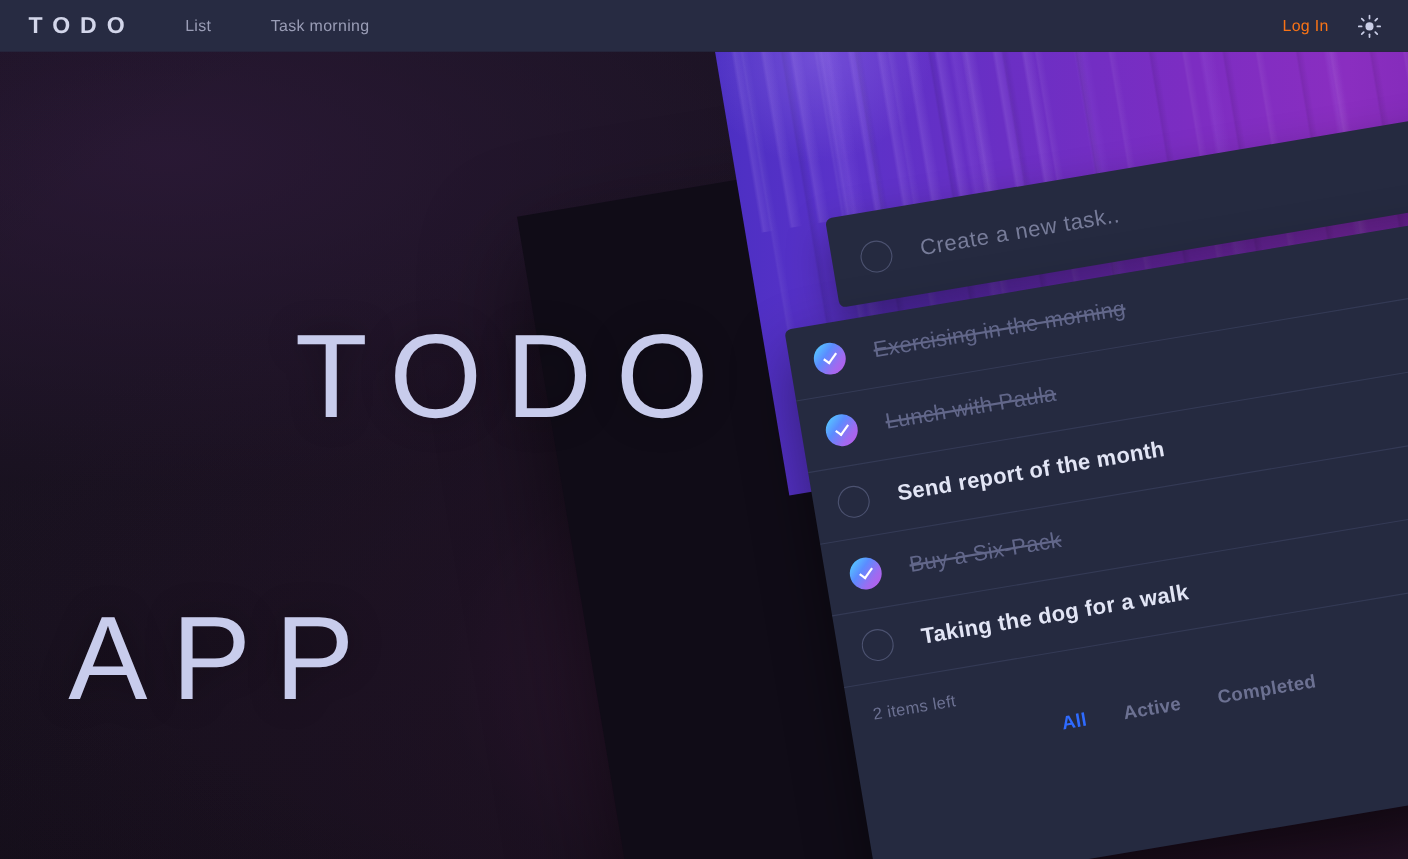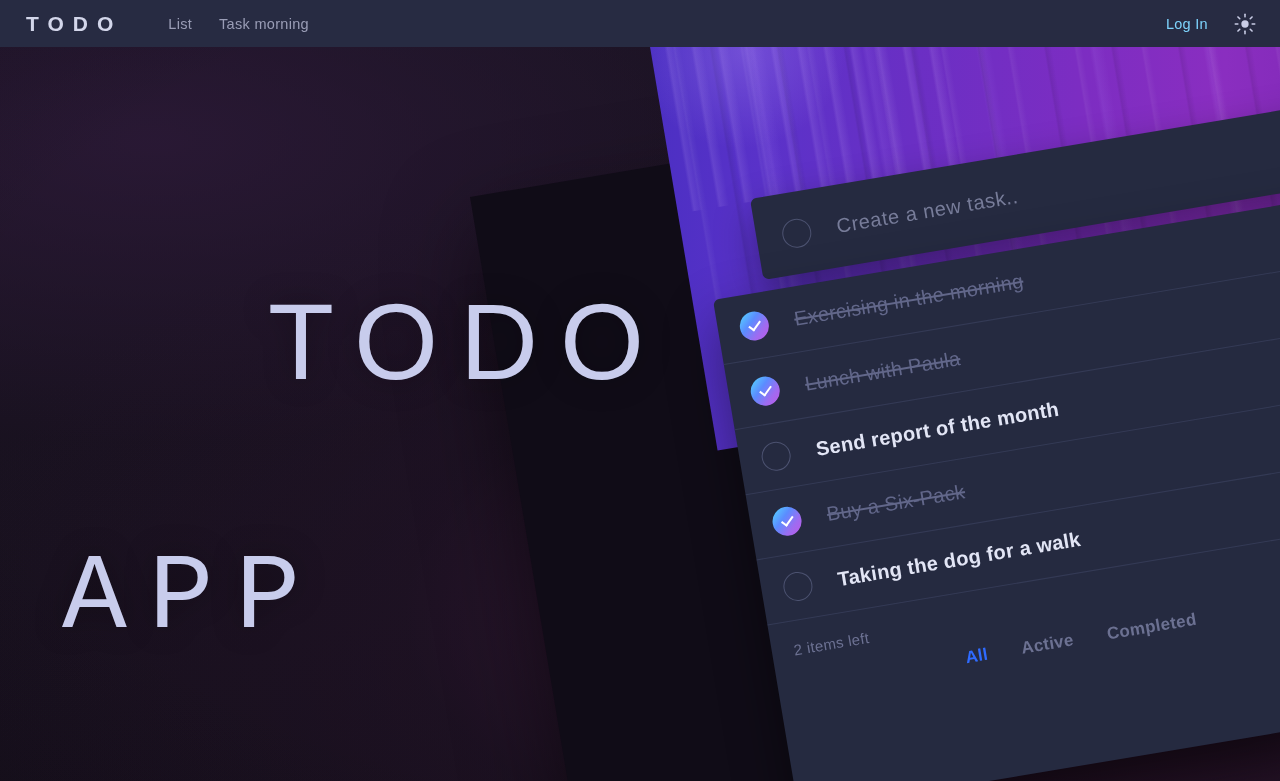--- a/index.html
+++ b/index.html
@@ -33,37 +33,37 @@
   .brand {
     margin-left: 26px;
     font-size: 21px;
     font-weight: 700;
     letter-spacing: 9px;
     color: #d3d6ea;
   }
   .nav-links {
     display: flex; align-items: center;
     margin-left: 46px;
-    gap: 27px;
+    gap: 54px;
   }
   .nav-link {
     font-size: 14.5px;
     color: #9a9db6;
     letter-spacing: 0.3px;
     cursor: pointer;
   }
   .nav-right {
     margin-left: auto;
     display: flex; align-items: center;
     gap: 22px;
     margin-right: 20px;
   }
   .login-link {
     font-size: 14.5px;
-    color: #7dd3fc;
+    color: #f97316;
     letter-spacing: 0.3px;
     cursor: pointer;
   }
   .theme-toggle {
     width: 30px; height: 30px;
     display: flex; align-items: center; justify-content: center;
     cursor: pointer;
   }
 
   
@@ -72,21 +72,21 @@
     left: 62px; top: 150px;
     z-index: 30;
     color: #c8ccec;
     font-size: 108px;
     line-height: 128px;
     font-weight: 400;
     letter-spacing: 22px;
     white-space: pre;
     text-shadow: 0 0 30px rgba(0,0,0,0.35);
   }
-  .hero-title .line2 { display: block; font-family: Liberation Mono, monospace; }
+  .hero-title .line2 { display: block; }
 
   
   .mock-stage {
     position: absolute;
     left: 0; top: 47px;
     width: 1280px; height: 734px;
     z-index: 20;
     overflow: hidden;
   }
 

